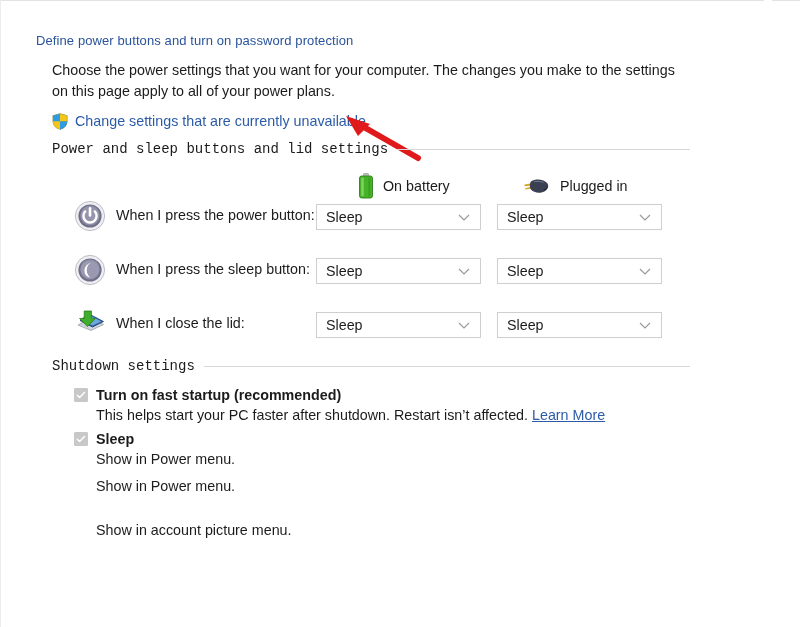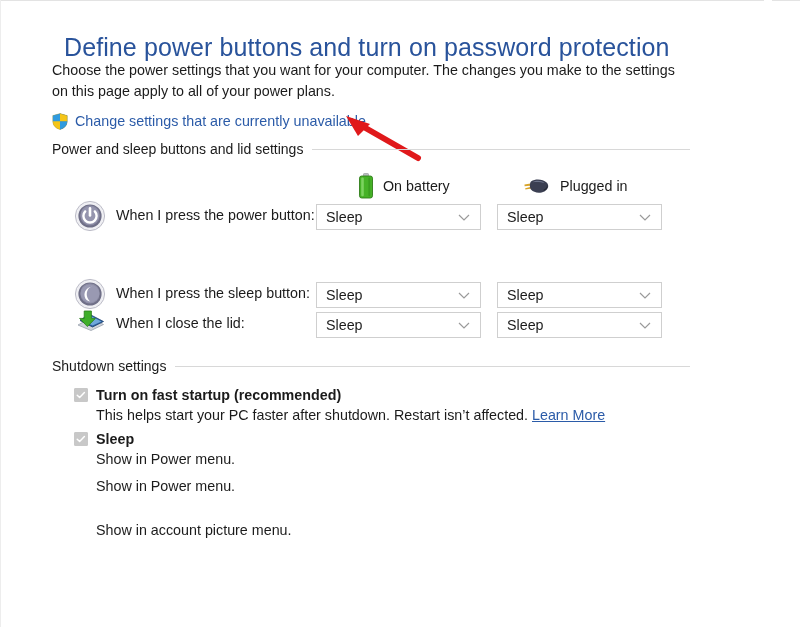--- a/index.html
+++ b/index.html
@@ -37,22 +37,22 @@
   }
 
   .page {
     position: absolute;
     left: 0; top: 0;
     width: 800px; height: 627px;
   }
 
   .page-title {
     position: absolute;
-    left: 64px; top: 33px;
-    font-size: 25px;
+    left: 36px; top: 33px;
+    font-size: 13px;
     color: #29539b;
     letter-spacing: 0.1px;
     white-space: nowrap;
   }
 
   .intro {
     position: absolute;
     left: 52px; top: 60px;
     width: 625px;
     font-size: 14.3px;
@@ -96,20 +96,21 @@
     left: 52px;
     display: flex;
     align-items: center;
     width: 638px;
   }
   .group-head .label {
     font-size: 14px;
     color: #1b1b1b;
     white-space: nowrap;
     padding-right: 9px;
+    font-family: Liberation Mono, monospace;
   }
   .group-head .rule {
     flex: 1 1 auto;
     height: 1px;
     background: #d8d8d8;
   }
   #group-power { top: 141px; }
   #group-shutdown { top: 358px; width: 638px; }
 
   
@@ -137,21 +138,21 @@
   .plug-icon { width: 28px; height: 22px; display: block; }
 
   
   .setting-row {
     position: absolute;
     left: 0;
     width: 800px;
     height: 34px;
   }
   #row-power  { top: 200px; }
-  #row-sleep  { top: 278px; }
+  #row-sleep  { top: 254px; }
   #row-lid    { top: 308px; }
 
   .row-icon {
     position: absolute;
     left: 74px; top: 0;
     width: 32px; height: 32px;
   }
   .row-icon svg { display: block; }
 
   .row-label {

